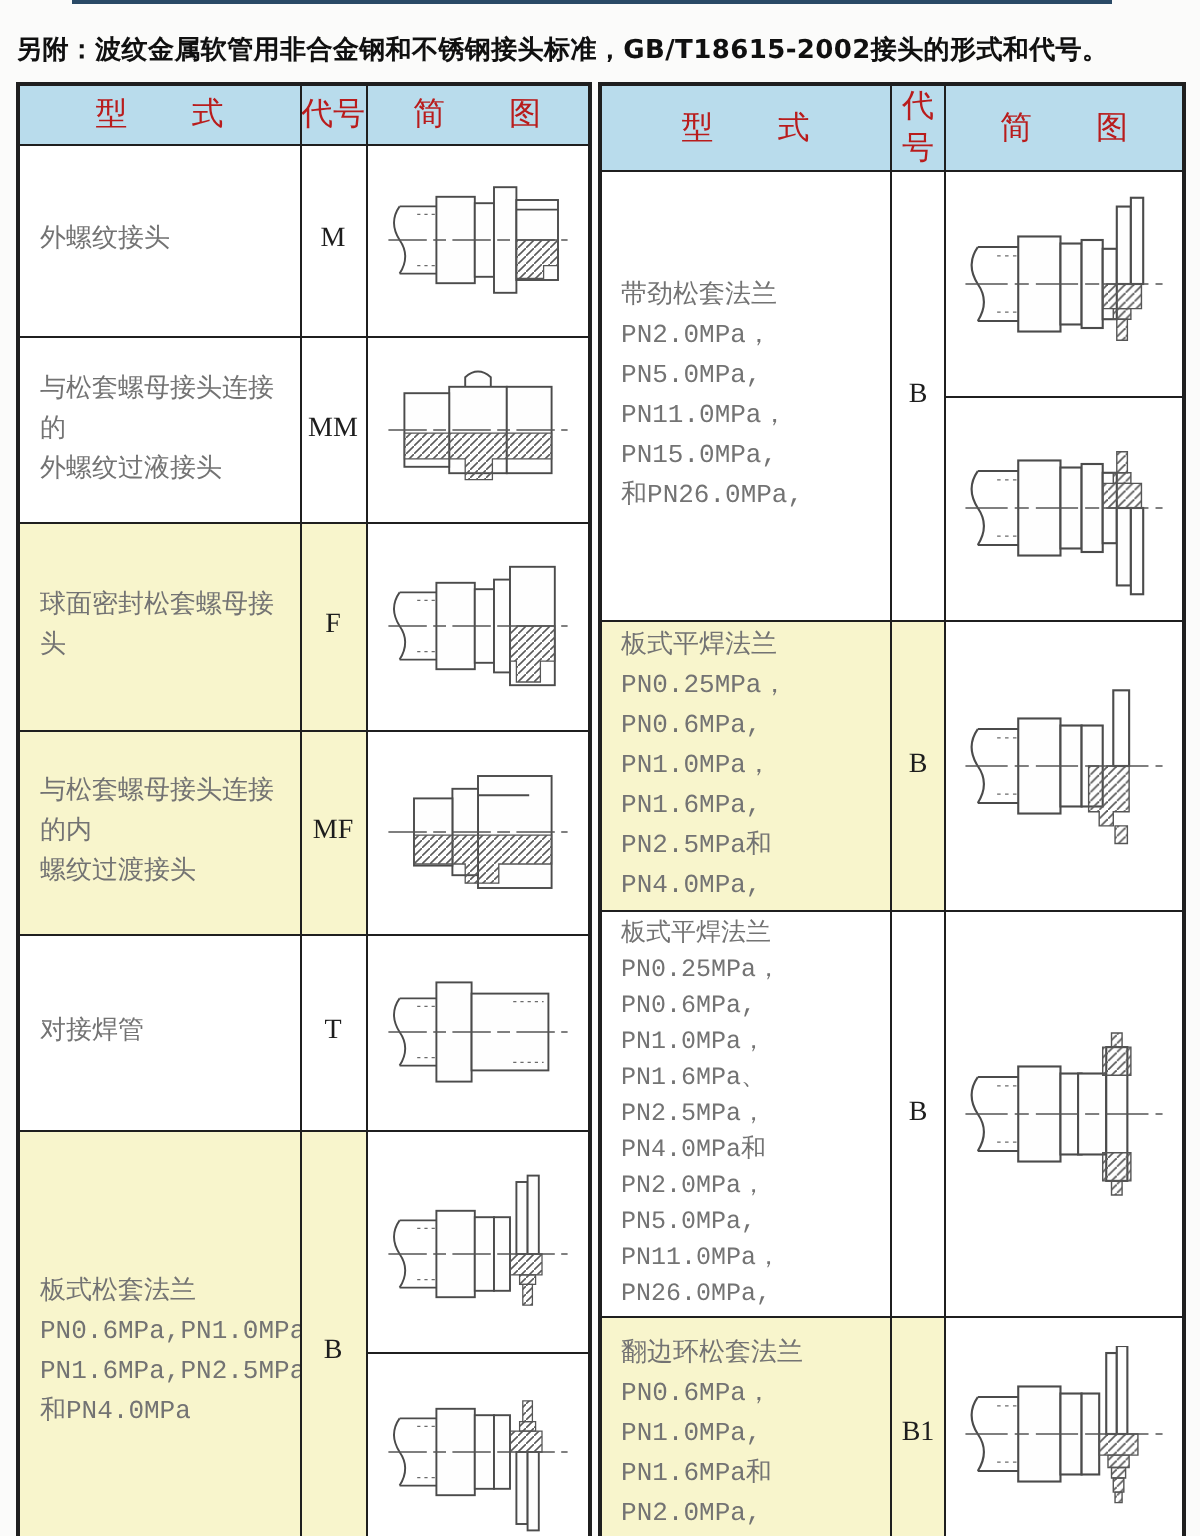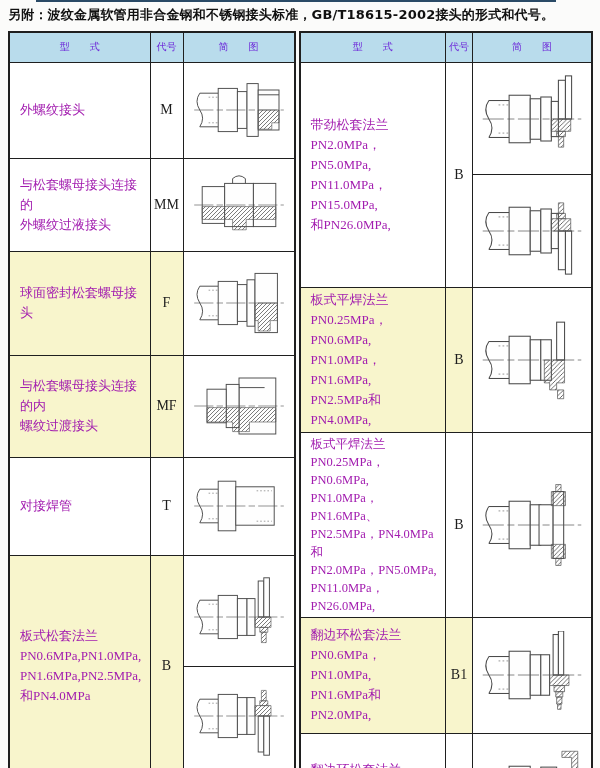--- a/index.html
+++ b/index.html
@@ -13,33 +13,33 @@
     width:600px;height:768px;
     background:#fbfbfa;
     font-family:"Liberation Serif","DejaVu Serif",serif;
     color:#3a3a3a;
     position:relative;overflow:hidden;
   }
   .top-sliver{position:absolute;top:0;left:36px;width:520px;height:2px;background:#2a4a66;}
   .title{
     font-family:"DejaVu Sans","Liberation Sans",sans-serif;
     font-weight:bold;font-size:13px;color:#101010;
-    padding:6px 0 0 8px;letter-spacing:.2px;white-space:nowrap;
+    padding:16px 0 0 8px;letter-spacing:.2px;white-space:nowrap;
   }
   .tables{display:flex;gap:3px;padding:7px 7px 0 8px;align-items:flex-start;}
   table{border-collapse:collapse;border:2px solid var(--bd);table-layout:fixed;background:#fff;}
   td,th{border:1px solid var(--bd);padding:0;overflow:hidden;}
   th{
-    background:var(--hd);font-weight:normal;font-size:10px;color:#6d28d9;
+    background:var(--hd);font-weight:normal;font-size:16px;color:#b91c1c;
     height:30px;text-align:center;
     font-family:"DejaVu Sans","Liberation Sans",sans-serif;
   }
   .type{
     padding:2px 4px 2px 10px;font-size:13px;line-height:20px;
-    vertical-align:middle;text-align:left;color:#a21caf;
+    vertical-align:middle;text-align:left;color:#737373;font-family:Liberation Mono, monospace;
   }
   .tight{line-height:18px;font-size:12.5px;}
   .code{
     text-align:center;vertical-align:middle;font-size:14px;color:#1d1d1d;
     font-family:"Liberation Serif","DejaVu Serif",serif;
   }
   .dcell{background:#ffffff;vertical-align:middle;padding:0;}
   td.hl{background:var(--yl);}
   .stack{display:flex;flex-direction:column;}
   .stack .sub{flex:1;display:flex;align-items:center;justify-content:center;}

